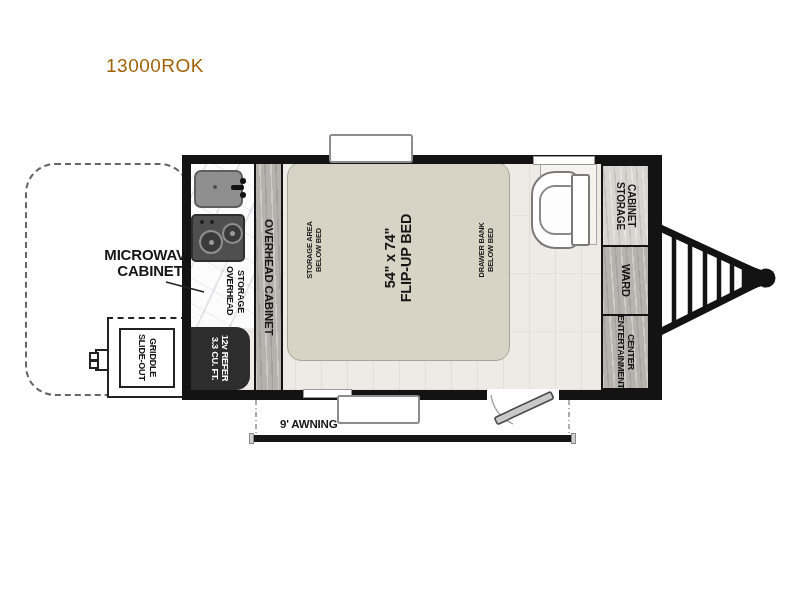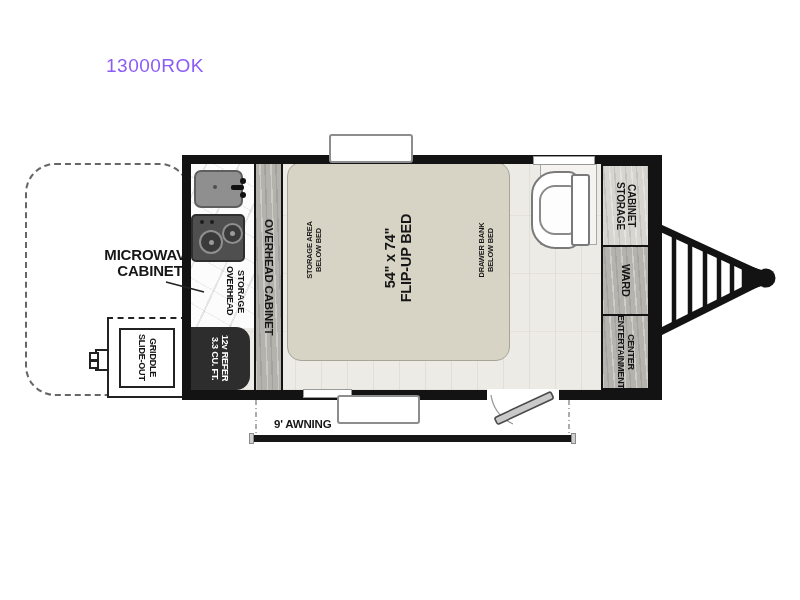--- a/index.html
+++ b/index.html
@@ -1,21 +1,21 @@
 <!DOCTYPE html>
 <html><head>
 <meta charset="utf-8">
 <style>
   html,body{margin:0;padding:0;}
   #canvas{
     position:relative;width:800px;height:600px;background:#ffffff;overflow:hidden;
     font-family:"Liberation Sans",sans-serif;color:#161616;
   }
   .abs{position:absolute;}
-  #title{left:106px;top:55px;font-size:19px;letter-spacing:.5px;color:#8b5cf6;}
+  #title{left:106px;top:55px;font-size:19px;letter-spacing:.5px;color:#a16207;}
   
   #rear-area{left:25px;top:163px;width:161px;height:229px;border:2.5px dashed #666;border-radius:30px;background:#fff;}
   
   #microwave-label{left:95px;top:247px;width:110px;text-align:center;font-weight:bold;font-size:15px;line-height:1.08;letter-spacing:-.2px;white-space:pre-line;}
   
   #griddle{left:107px;top:317px;width:76px;height:77px;background:#fff;border:2.5px solid #222;border-top-style:dashed;display:flex;align-items:center;justify-content:center;}
   #griddle-inner{width:52px;height:56px;border:2.5px solid #222;display:flex;align-items:center;justify-content:center;}
   .plug{background:#fff;border:2px solid #222;}
   #plug-main{left:95px;top:349px;width:10px;height:18px;}
   #plug-bump1{left:89px;top:352px;width:6px;height:5px;}
@@ -74,21 +74,21 @@
   #entertainment .vtext{font-size:9px;}
   
   .win{background:#fff;border:2px solid #8d8d8d;border-radius:3px;z-index:6;box-sizing:border-box;}
   #top-window{left:329px;top:134px;width:84px;height:29px;}
   #bottom-window{left:337px;top:395px;width:83px;height:29px;}
   .winstrip{background:#fff;border:1px solid #999;z-index:6;box-sizing:border-box;}
   #toilet-window{left:533px;top:156px;width:62px;height:9px;}
   #bottom-wall-window{left:303px;top:389px;width:49px;height:9px;}
   #door-gap{left:487px;top:389px;width:72px;height:12px;background:#fff;z-index:6;}
   
-  #awning-label{left:274px;top:418px;font-size:11.5px;font-weight:bold;letter-spacing:-.2px;}
+  #awning-label{left:280px;top:418px;font-size:11.5px;font-weight:bold;letter-spacing:-.2px;}
   #awning-bar{left:253px;top:435px;width:319px;height:7px;background:#161616;z-index:2;}
   .cap{background:#cfcfcf;border:1px solid #8a8a8a;z-index:3;box-sizing:border-box;}
   #cap-left{left:249px;top:433px;width:5px;height:11px;}
   #cap-right{left:571px;top:433px;width:5px;height:11px;}
   
   #overlay{left:0;top:0;z-index:7;pointer-events:none;}
 </style>
 </head>
 <body>
 

